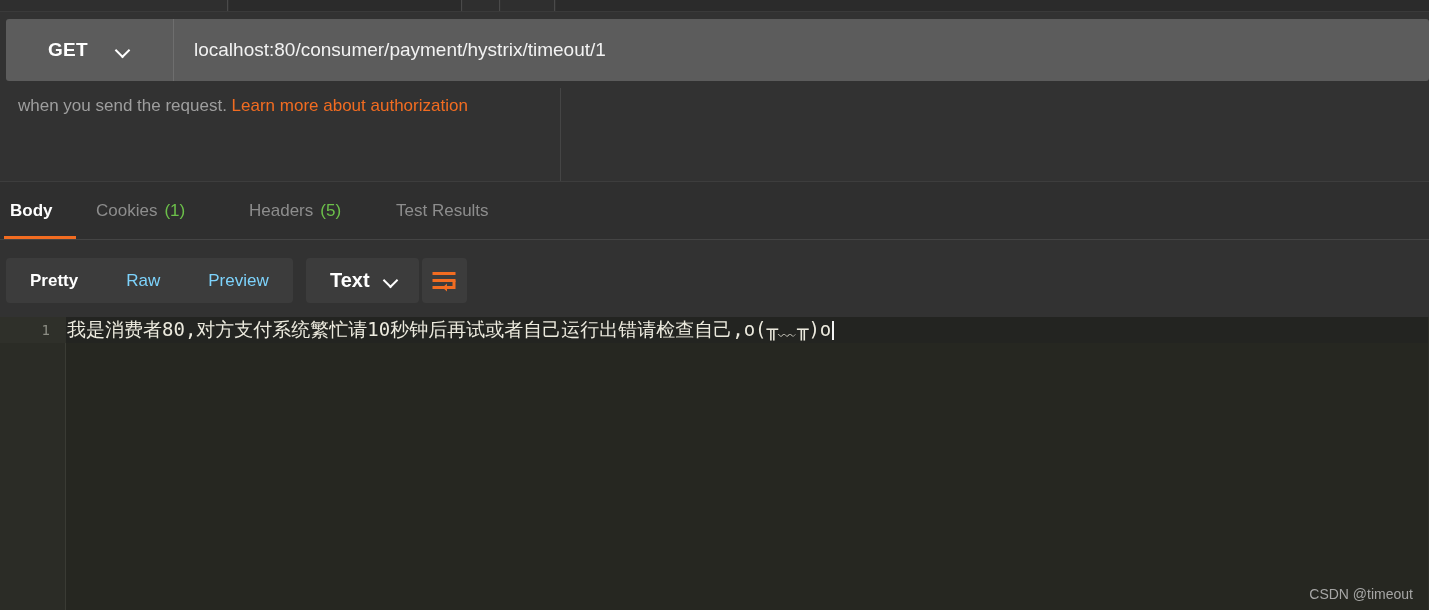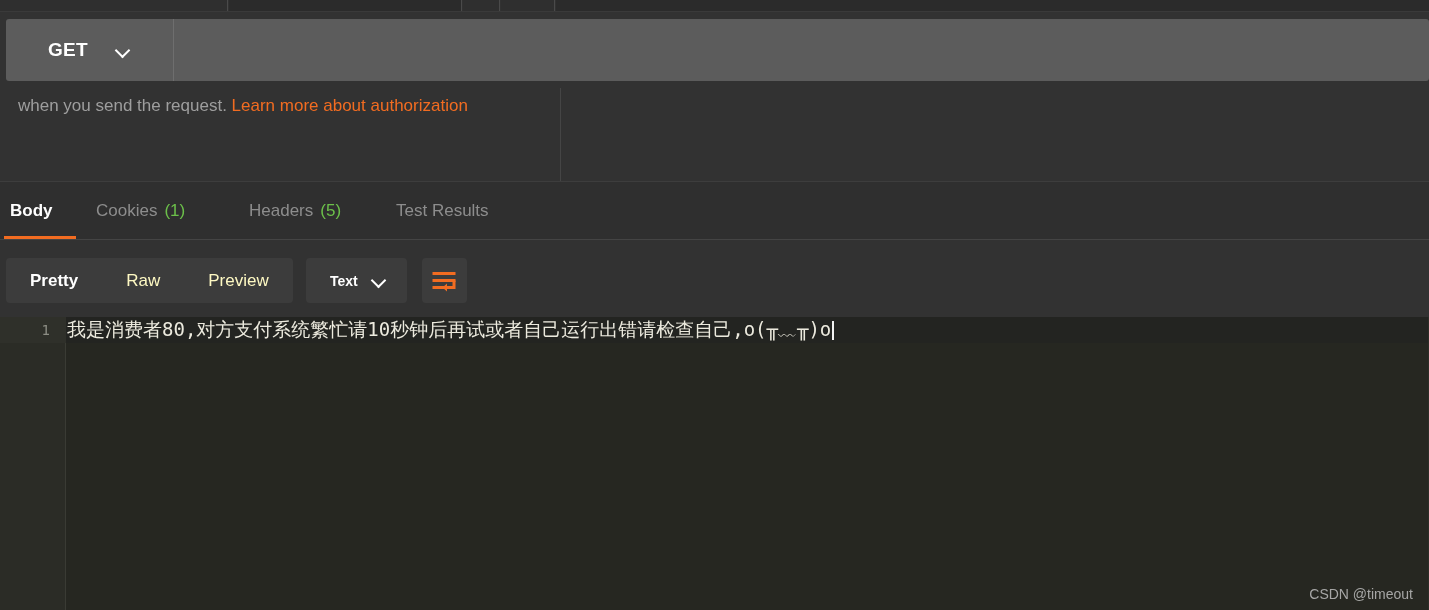--- a/index.html
+++ b/index.html
@@ -174,38 +174,38 @@
     display: flex;
     align-items: center;
   }
   .seg-btn {
     height: 45px;
     display: flex;
     align-items: center;
     justify-content: center;
     padding: 0 24px;
     font-size: 17px;
-    color: #fef9c3;
+    color: #7dd3fc;
     cursor: pointer;
   }
   .seg-btn.active { color: #ffffff; font-weight: bold; }
   .text-select {
     position: absolute;
     left: 306px; top: 17px;
     height: 45px;
     background: #3c3c3c;
     border-radius: 4px;
     display: flex;
     align-items: center;
     gap: 14px;
     padding: 0 20px 0 24px;
     box-sizing: border-box;
     cursor: pointer;
   }
-  .text-select .lbl { font-size: 14px; color: #ffffff; font-weight: bold; }
+  .text-select .lbl { font-size: 20px; color: #ffffff; font-weight: bold; }
   .wrap-btn {
     position: absolute;
     left: 422px; top: 258px;
     width: 45px; height: 45px;
     background: #3c3c3c;
     border-radius: 4px;
     display: flex;
     align-items: center;
     justify-content: center;
     cursor: pointer;
@@ -298,20 +298,21 @@
   <div class="seg" style="left:501px;width:54px;"></div>
   <div class="seg dark" style="left:556px;width:873px;border-right:none;"></div>
 </div>
 <div class="top-strip-bottom"></div>
 
 <div class="url-bar">
   <div class="method-select">
     <span class="method-label">GET</span>
     <span class="chev"></span>
   </div>
+  <div class="url-input" title="Enter request URL">localhost:80/consumer/payment/hystrix/timeout/1</div>
 </div>
 
 <div class="auth-area">
   <div class="auth-note"><span>when you send the request. </span><span class="auth-link">Learn more about authorization</span></div>
   <div class="auth-divider"></div>
 </div>
 <div class="auth-bottom-rule"></div>
 
 <div class="resp-tabs">
   <div class="tab active" style="left:10px;">

